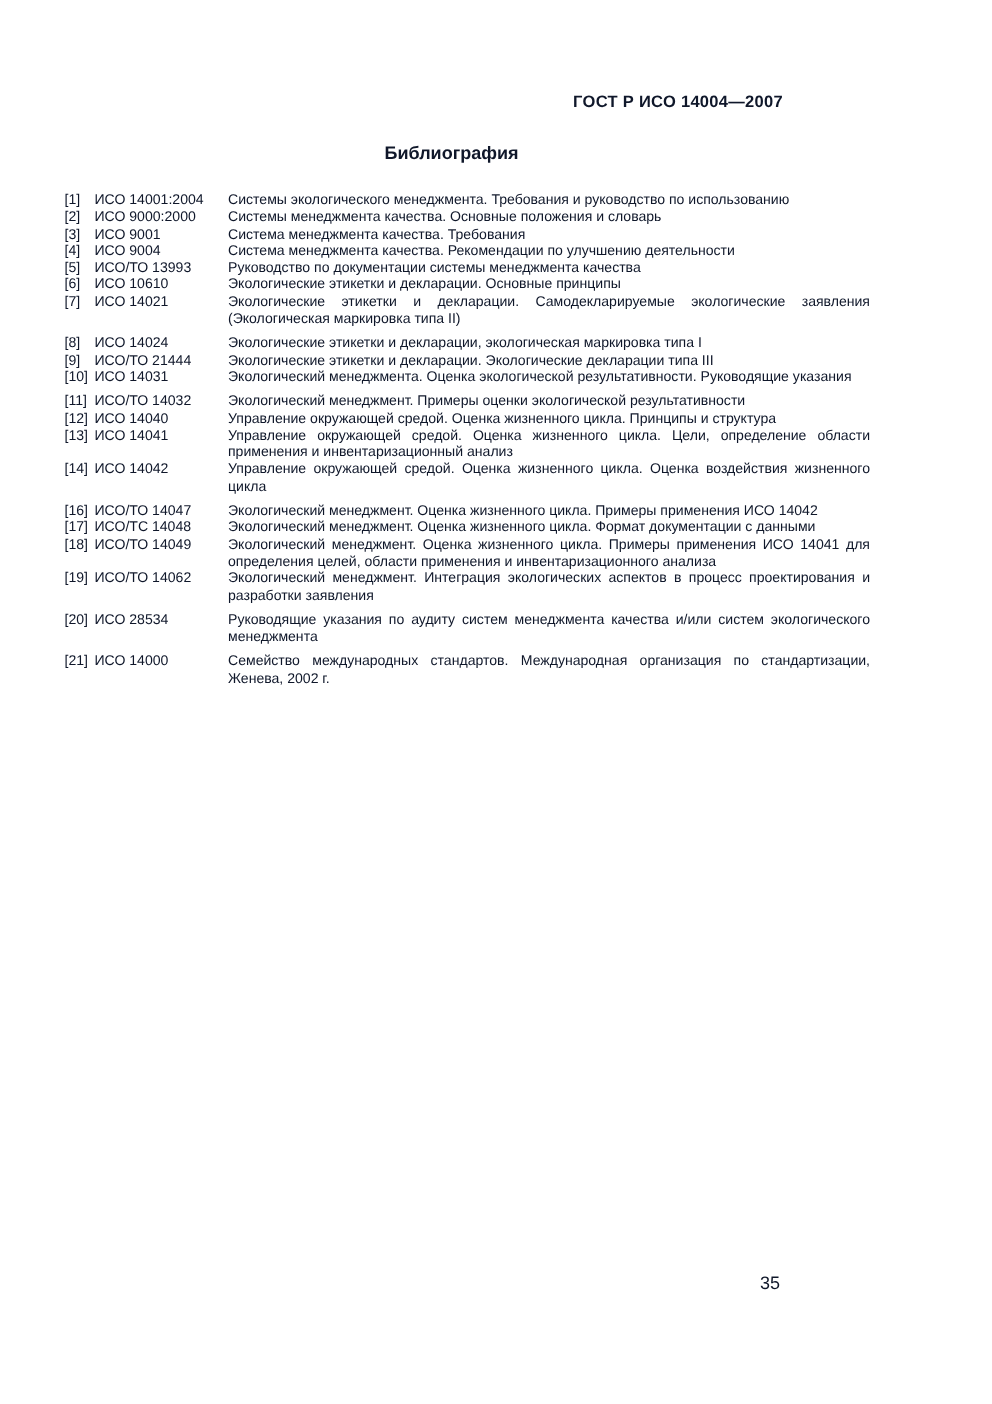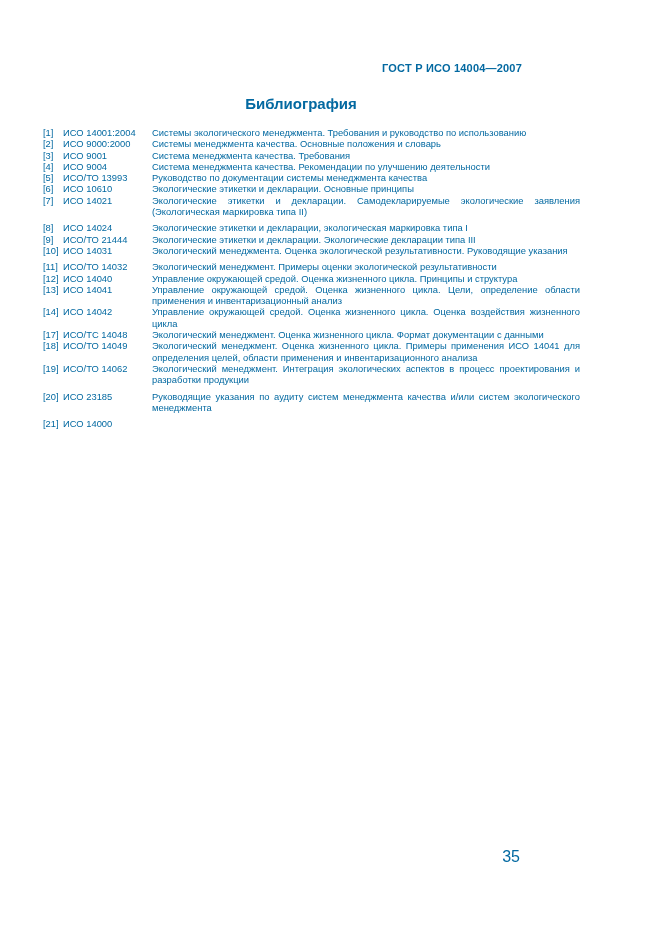--- a/index.html
+++ b/index.html
@@ -3,39 +3,39 @@
 <meta charset="utf-8">
 <style>
   * { margin: 0; padding: 0; box-sizing: border-box; }
   html, body { background: #ffffff; }
   .page {
     position: relative;
     width: 602px;
     height: 936px;
     background: #ffffff;
     font-family: "Liberation Sans", sans-serif;
-    color: #0369a1;
+    color: #0f172a;
     overflow: hidden;
   }
   .doc-header {
     position: absolute;
     top: 62px;
     right: 80px;
     font-size: 11px;
     font-weight: bold;
     letter-spacing: 0.2px;
     white-space: nowrap;
   }
   .doc-title {
     position: absolute;
     top: 95px;
     left: 0;
     right: 0;
     text-align: center;
-    font-size: 15px;
+    font-size: 12px;
     font-weight: bold;
   }
   .refs {
     position: absolute;
     top: 127px;
     left: 43px;
     width: 537px;
     font-size: 9.4px;
     line-height: 11.3px;
   }
@@ -54,21 +54,21 @@
     margin-right: 4px;
   }
   .ref-desc {
     flex: 1;
     text-align: justify;
   }
   .page-number {
     position: absolute;
     top: 848px;
     right: 82px;
-    font-size: 16px;
+    font-size: 12px;
   }
 </style>
 </head>
 <body>
 
 <div class="page">
   <div class="doc-header">ГОСТ Р ИСО 14004—2007</div>
   <div class="doc-title">Библиография</div>
   <div class="refs">
       <div class="ref-row">
@@ -162,49 +162,57 @@
     </span>
     <span class="ref-desc">Управление окружающей средой. Оценка жизненного цикла. Цели, определение области применения и инвентаризационный анализ</span>
   </div>
       <div class="ref-row">
     <span class="ref-left">
       <span class="ref-id">[14]</span>
       <span class="ref-standard">ИСО 14042</span>
     </span>
     <span class="ref-desc">Управление окружающей средой. Оценка жизненного цикла. Оценка воздействия жизненного цикла</span>
   </div>
+      <div class="ref-row gap-before">
+    <span class="ref-left">
+      <span class="ref-id">[16]</span>
+      <span class="ref-standard">ИСО/ТО 14047</span>
+    </span>
+    <span class="ref-desc">Экологический менеджмент. Оценка жизненного цикла. Примеры применения ИСО 14042</span>
+  </div>
       <div class="ref-row">
     <span class="ref-left">
       <span class="ref-id">[17]</span>
       <span class="ref-standard">ИСО/ТС 14048</span>
     </span>
     <span class="ref-desc">Экологический менеджмент. Оценка жизненного цикла. Формат документации с данными</span>
   </div>
       <div class="ref-row">
     <span class="ref-left">
       <span class="ref-id">[18]</span>
       <span class="ref-standard">ИСО/ТО 14049</span>
     </span>
     <span class="ref-desc">Экологический менеджмент. Оценка жизненного цикла. Примеры применения ИСО 14041 для определения целей, области применения и инвентаризационного анализа</span>
   </div>
       <div class="ref-row">
     <span class="ref-left">
       <span class="ref-id">[19]</span>
       <span class="ref-standard">ИСО/ТО 14062</span>
     </span>
-    <span class="ref-desc">Экологический менеджмент. Интеграция экологических аспектов в процесс проектирования и разработки продукции</span>
+    <span class="ref-desc">Экологический менеджмент. Интеграция экологических аспектов в процесс проектирования и разработки заявления</span>
   </div>
       <div class="ref-row gap-before">
     <span class="ref-left">
       <span class="ref-id">[20]</span>
-      <span class="ref-standard">ИСО 23185</span>
+      <span class="ref-standard">ИСО 28534</span>
     </span>
     <span class="ref-desc">Руководящие указания по аудиту систем менеджмента качества и/или систем экологического менеджмента</span>
   </div>
       <div class="ref-row gap-before">
     <span class="ref-left">
       <span class="ref-id">[21]</span>
       <span class="ref-standard">ИСО 14000</span>
     </span>
+    <span class="ref-desc">Семейство международных стандартов. Международная организация по стандартизации, Женева, 2002 г.</span>
   </div>
     </div>
   <div class="page-number">35</div>
 </div>
 
 </body></html>

